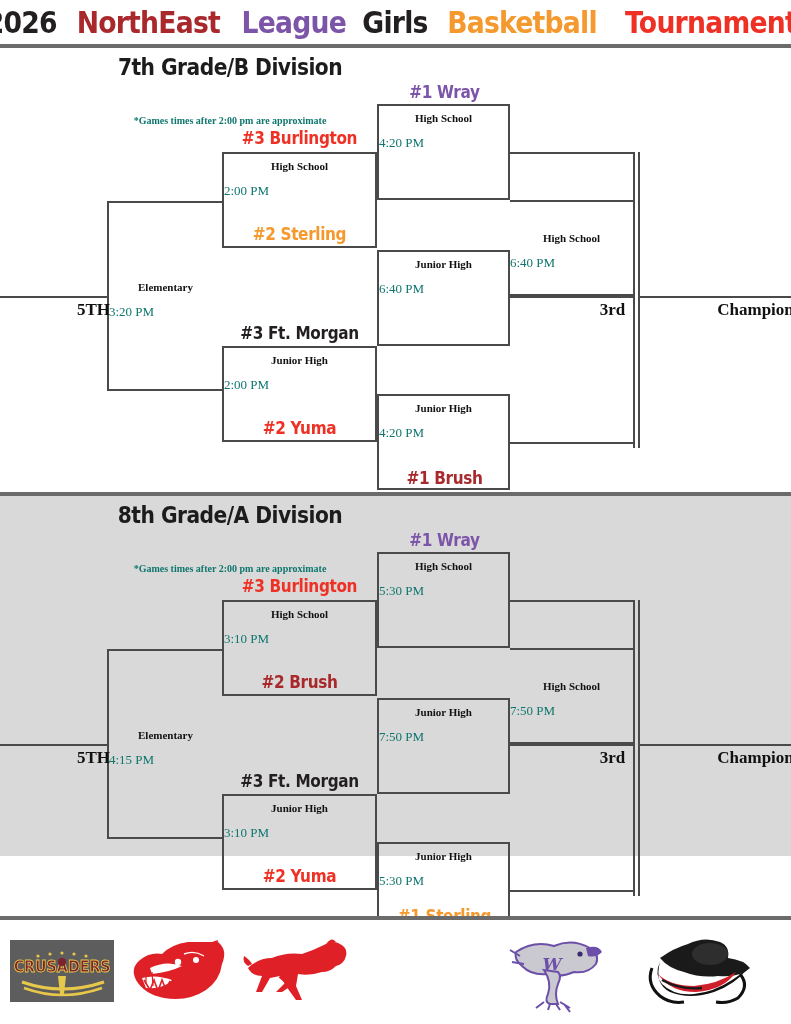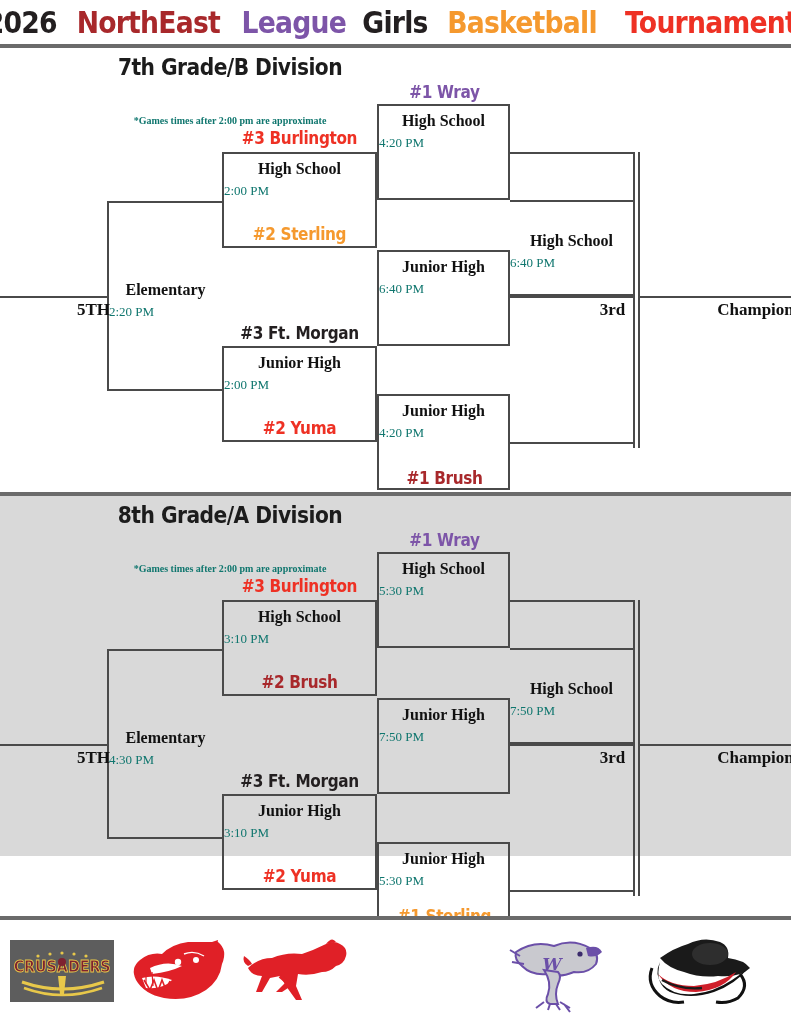--- a/index.html
+++ b/index.html
@@ -71,21 +71,21 @@
   .vln { width: 2px; }
 
   .gbox {
     position: absolute;
     border: 2px solid #4a4a4a;
     background: transparent;
   }
   .gbox .venue {
     position: absolute; left: 0; right: 0; top: 6px;
     text-align: center;
-    font-weight: bold; font-size: 16px; color: #111;
+    font-weight: bold; font-size: 11px; color: #111;
   }
   .gbox .time {
     position: absolute; left: 0; right: 0; top: 29px;
     text-align: left;
     font-size: 13px; color: #0f766e;
   }
 
   .seed {
     position: absolute;
     font-family: "DejaVu Sans", sans-serif;
@@ -160,21 +160,21 @@
 
     <div class="gbox" style="left:377px; top:346px; width:133px; height:96px;">
       <div class="venue">Junior High</div>
       <div class="time">4:20 PM</div>
     </div>
 
     <div class="seed" style="left: 372px; top: 420px; width: 145px; color: rgb(168, 40, 43);">#1 Brush</div>
 
     <div class="gbox" style="left:107px; top:153px; width:115px; height:190px; border-right:none;">
       <div class="venue" style="top:78px;">Elementary</div>
-      <div class="time" style="top:101px;">2:20 PM</div>
+      <div class="time" style="top:101px;">3:20 PM</div>
     </div>
 
     <div class="ln hln" style="left:0px; top:248px; width:109px;"></div>
     <div class="slot-label" style="left:0px; top:252px; width:107px;">5TH</div>
 
     <div class="gbox" style="left:510px; top:104px; width:125px; height:144px; border-left:none;">
       <div class="venue" style="top:78px;">High School</div>
       <div class="time" style="top:101px;">6:40 PM</div>
     </div>
     <div class="ln vln" style="left:633px; top:104px; height:296px;"></div>
@@ -225,21 +225,21 @@
 
     <div class="gbox" style="left:377px; top:346px; width:133px; height:96px;">
       <div class="venue">Junior High</div>
       <div class="time">5:30 PM</div>
     </div>
 
     <div class="seed" style="left: 372px; top: 410px; width: 145px; color: rgb(245, 153, 46);">#1 Sterling</div>
 
     <div class="gbox" style="left:107px; top:153px; width:115px; height:190px; border-right:none;">
       <div class="venue" style="top:78px;">Elementary</div>
-      <div class="time" style="top:101px;">4:30 PM</div>
+      <div class="time" style="top:101px;">4:15 PM</div>
     </div>
     <div class="ln hln" style="left:0px; top:248px; width:109px;"></div>
     <div class="slot-label" style="left:0px; top:252px; width:107px;">5TH</div>
 
     <div class="gbox" style="left:510px; top:104px; width:125px; height:144px; border-left:none;">
       <div class="venue" style="top:78px;">High School</div>
       <div class="time" style="top:101px;">7:50 PM</div>
     </div>
     <div class="ln vln" style="left:633px; top:104px; height:296px;"></div>
     <div class="ln vln" style="left:638px; top:104px; height:296px;"></div>

